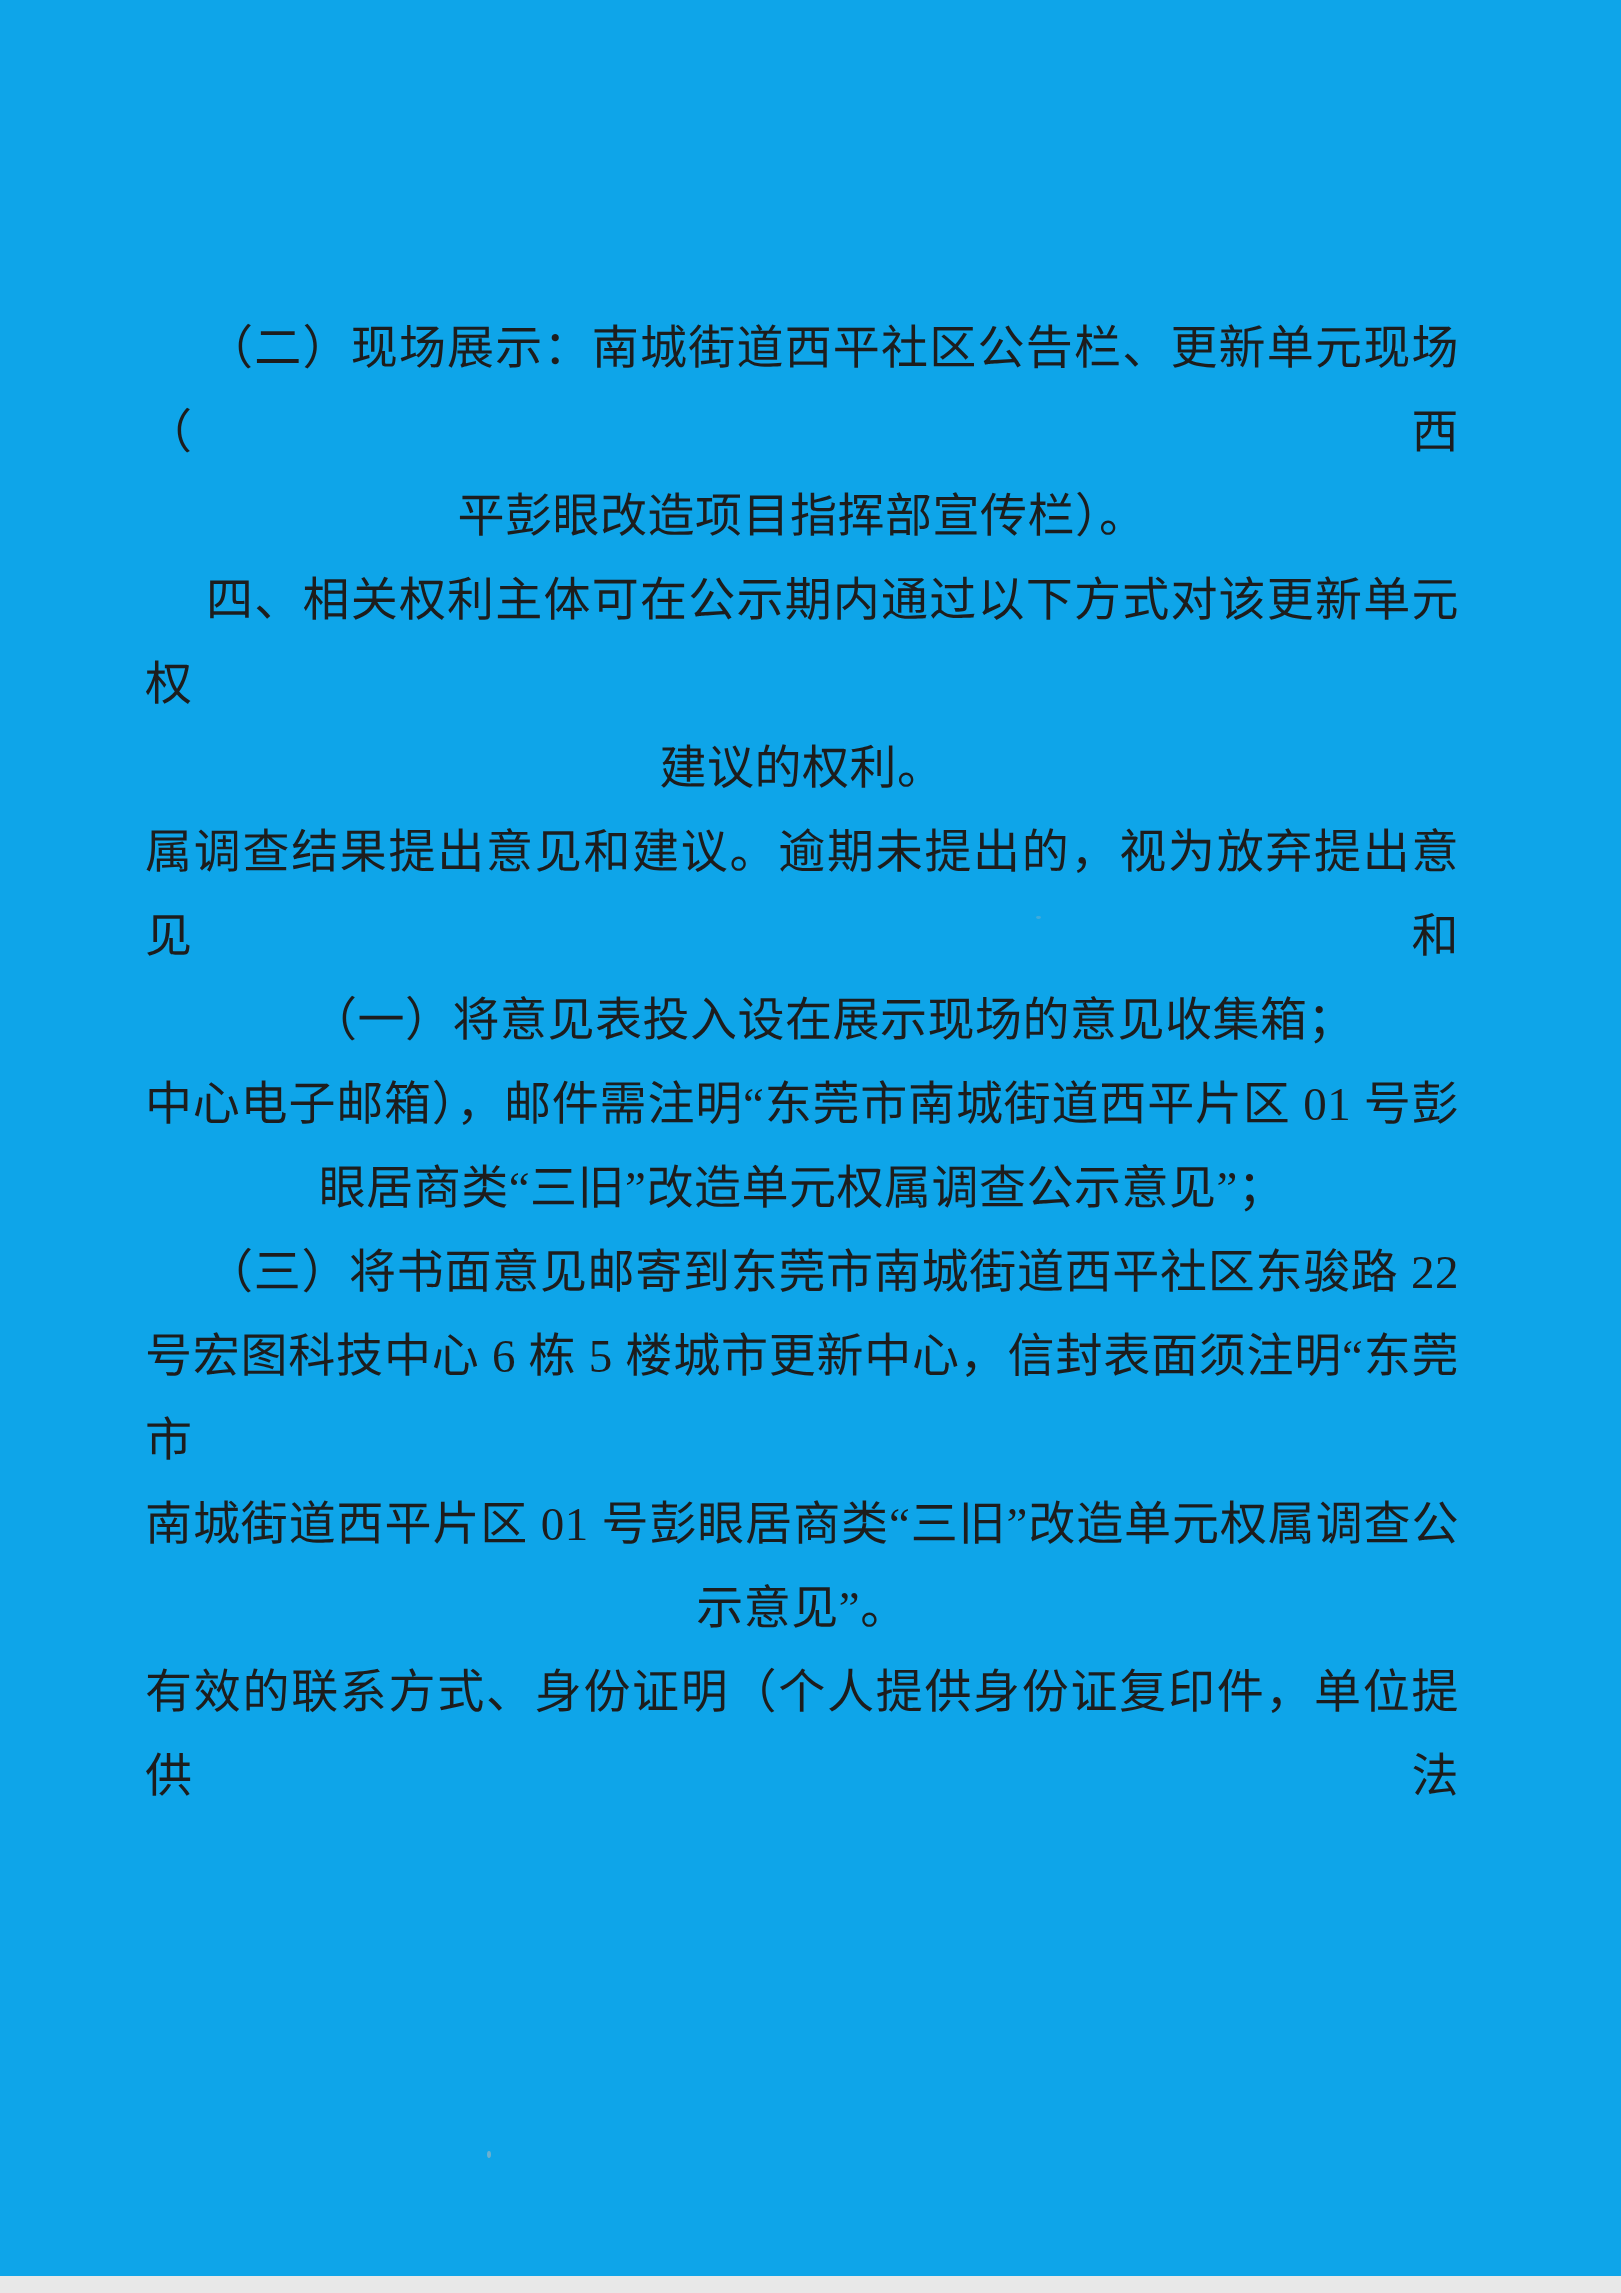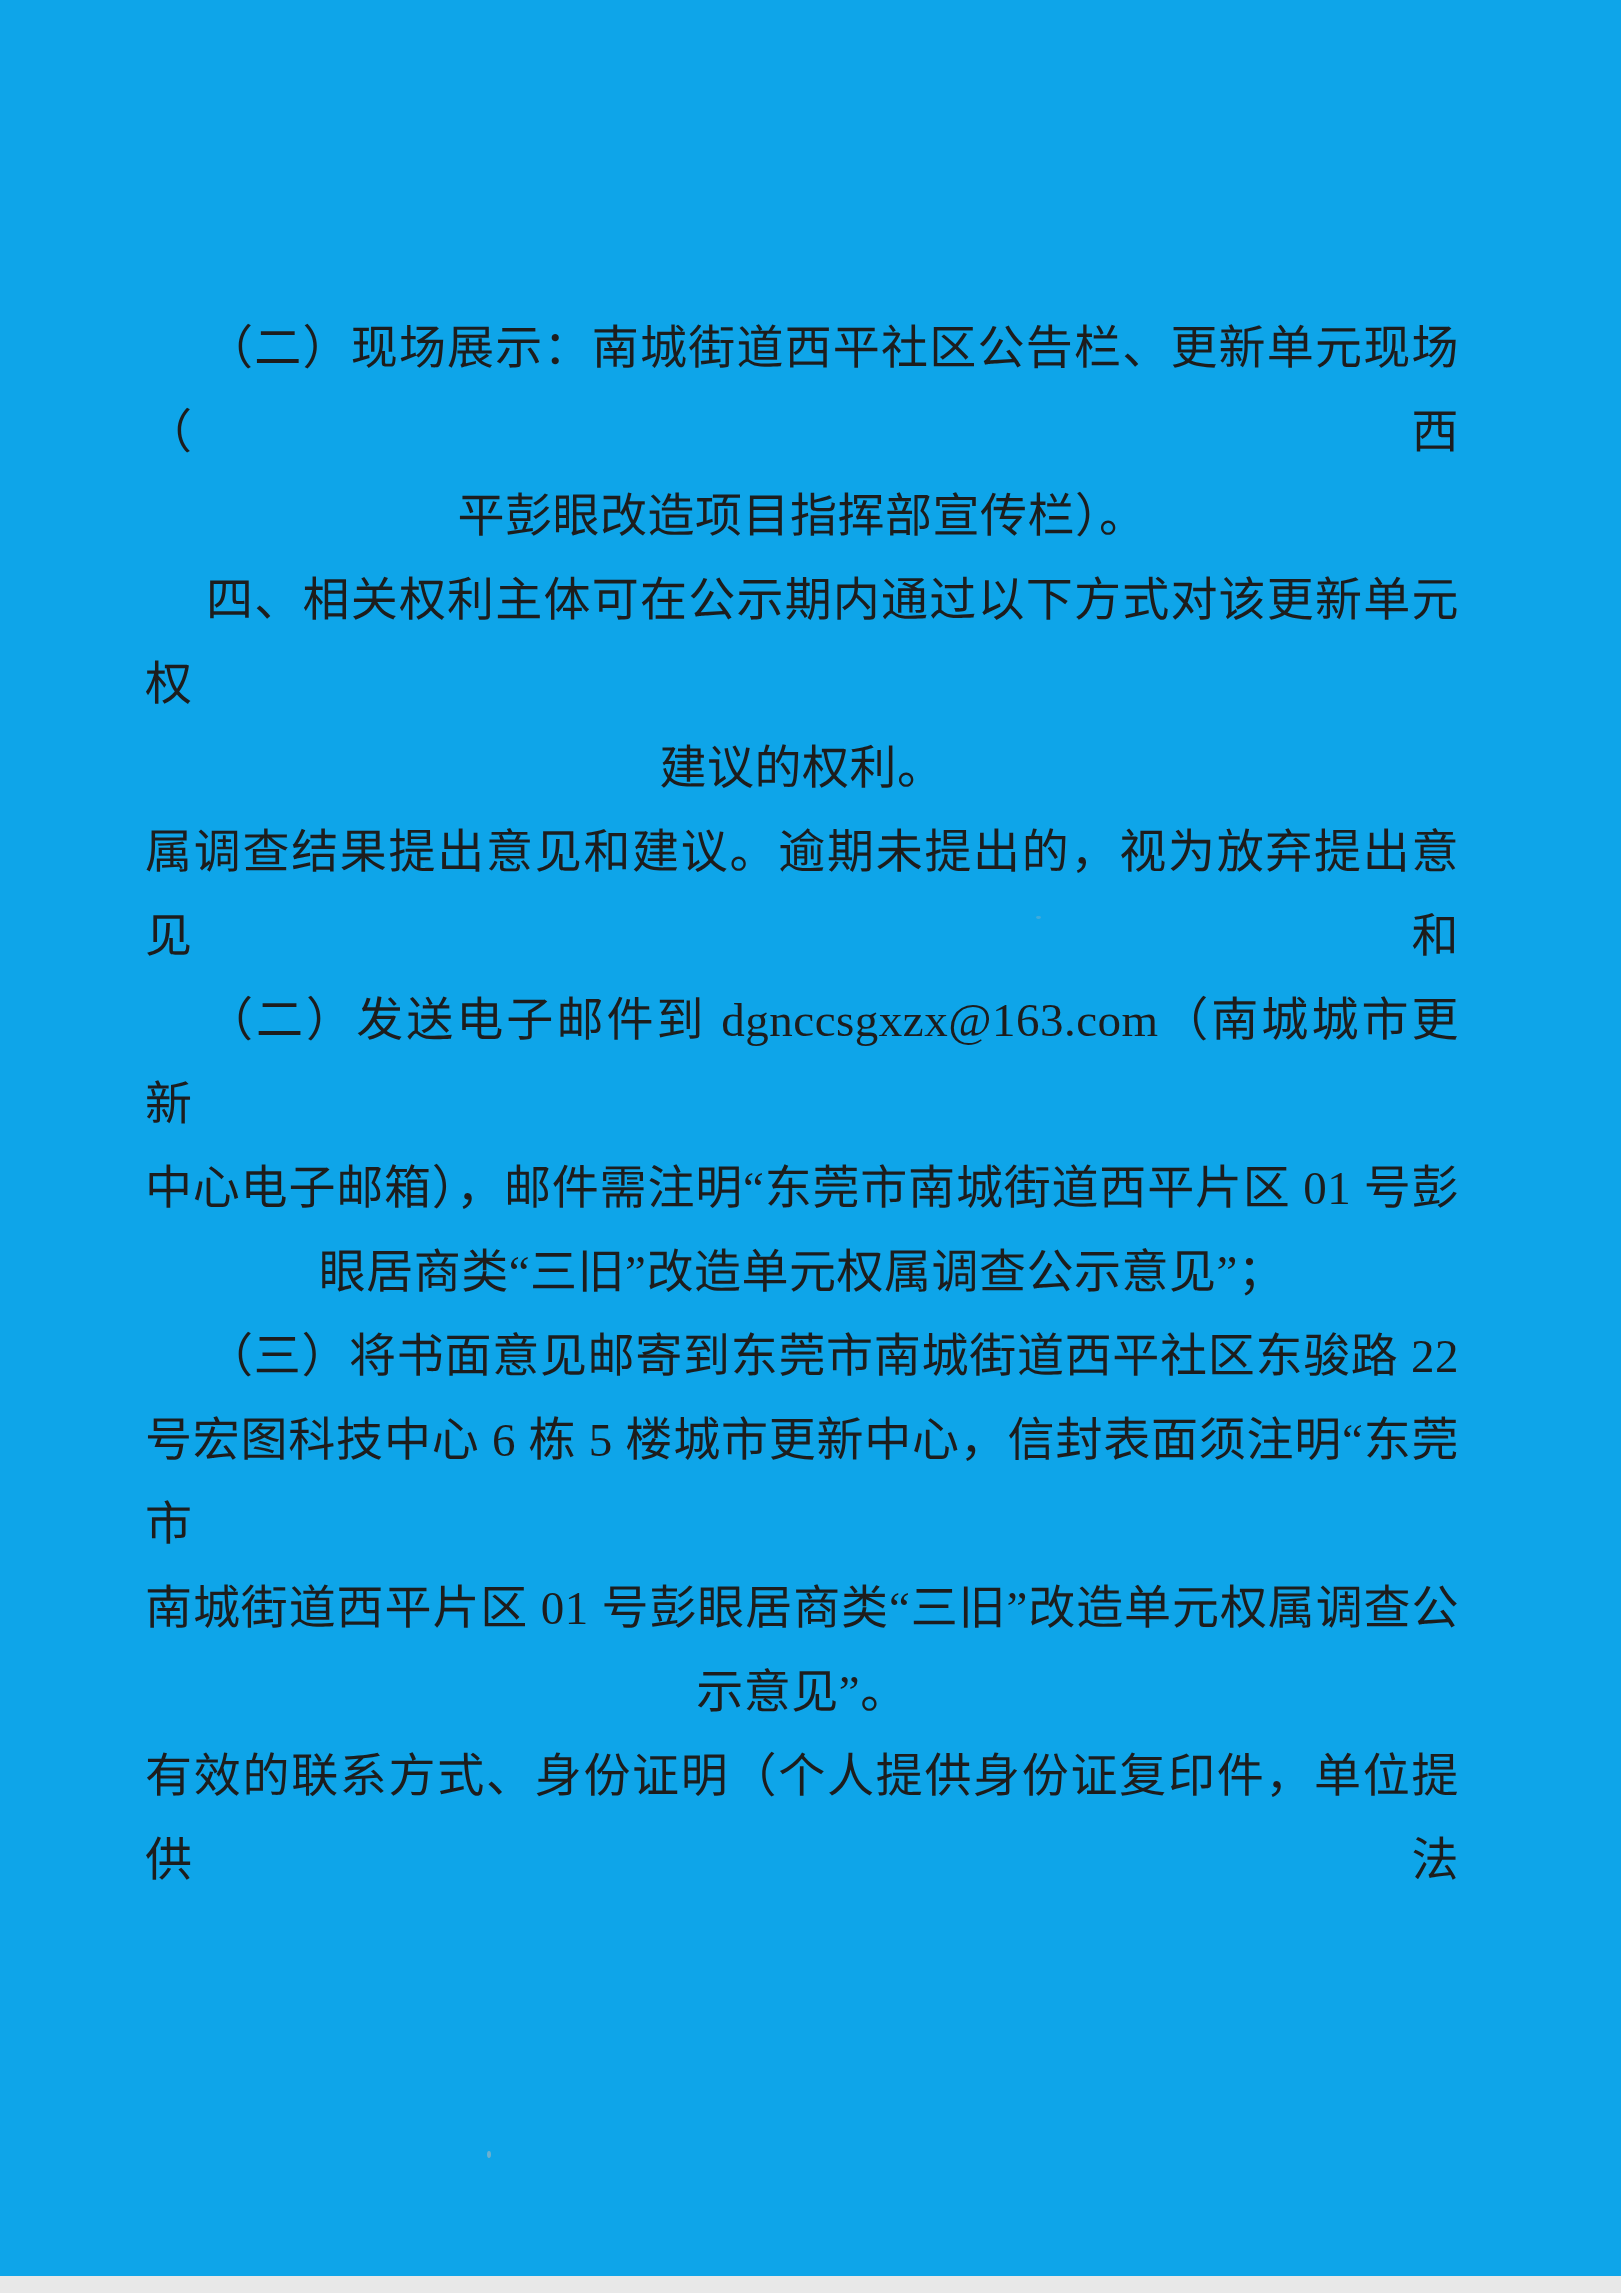--- a/index.html
+++ b/index.html
@@ -54,21 +54,21 @@
 </head>
 <body>
 
 <div class="page">
   <div class="textblock">
     <p class="line ind just">（二）现场展示：南城街道西平社区公告栏、更新单元现场（西</p>
     <p class="line">平彭眼改造项目指挥部宣传栏）。</p>
     <p class="line ind just">四、相关权利主体可在公示期内通过以下方式对该更新单元权</p>
     <p class="line">建议的权利。</p>
     <p class="line just">属调查结果提出意见和建议。逾期未提出的，视为放弃提出意见和</p>
-    <p class="line ind just">（二）发送电子邮件到 dgnccsgxzx@163.com（南城城市更新</p>
+    <p class="line ind">（一）将意见表投入设在展示现场的意见收集箱；</p>
     <p class="line just">中心电子邮箱），邮件需注明“东莞市南城街道西平片区 01 号彭</p>
     <p class="line">眼居商类“三旧”改造单元权属调查公示意见”；</p>
     <p class="line ind just">（三）将书面意见邮寄到东莞市南城街道西平社区东骏路 22</p>
     <p class="line just">号宏图科技中心 6 栋 5 楼城市更新中心，信封表面须注明“东莞市</p>
     <p class="line just">南城街道西平片区 01 号彭眼居商类“三旧”改造单元权属调查公</p>
     <p class="line">示意见”。</p>
     <p class="line just">有效的联系方式、身份证明（个人提供身份证复印件，单位提供法</p>
 
   </div>
   <span class="speck speck-1"></span>

